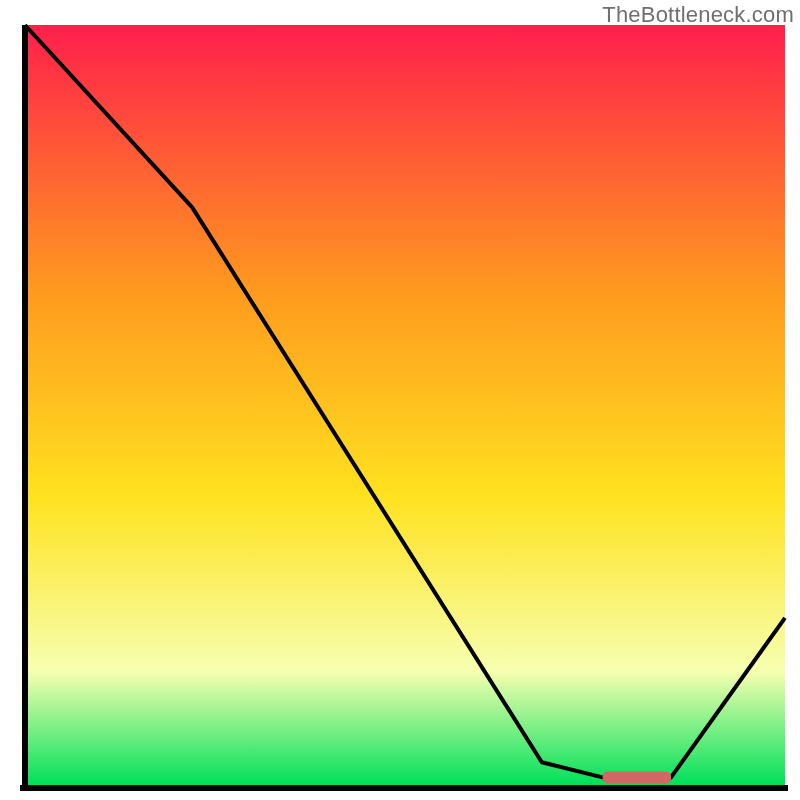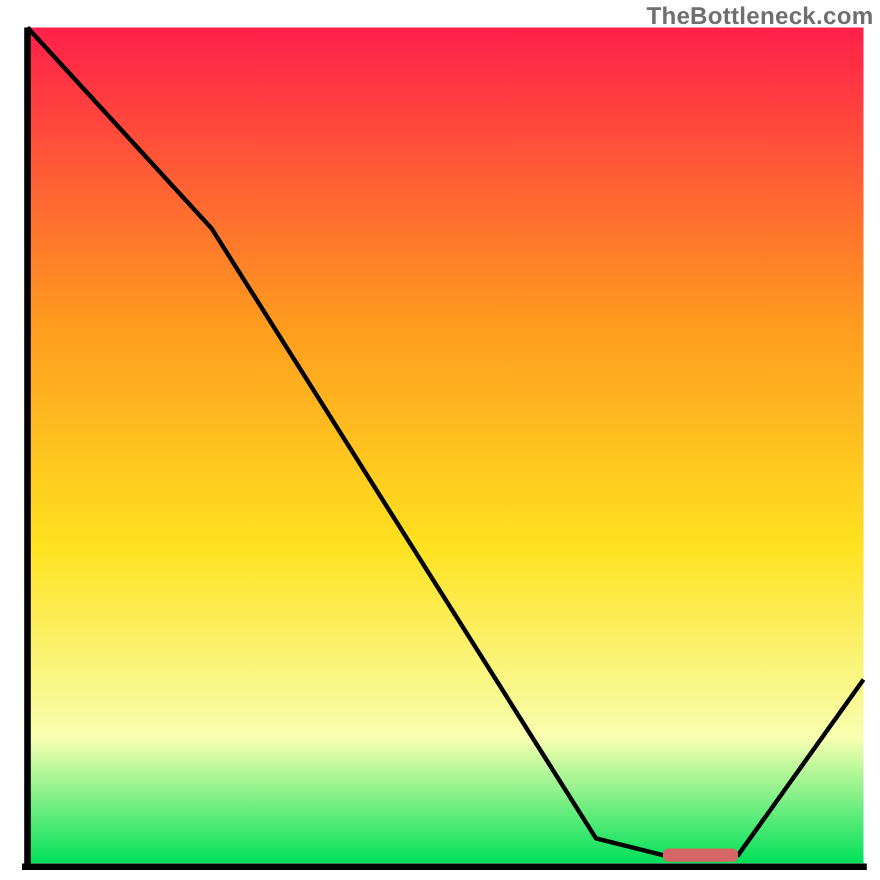--- a/index.html
+++ b/index.html
@@ -13,21 +13,21 @@
   .container {
     position: relative;
     width: 800px;
     height: 800px;
   }
   .watermark {
     position: absolute;
     top: 2px;
     right: 6px;
     font-size: 22px;
-    font-weight: 700;
+    font-weight: 400;
     color: #6f6f6f;
     letter-spacing: 0.2px;
   }
   svg {
     display: block;
   }
 </style>
 </head>
 <body>
 

